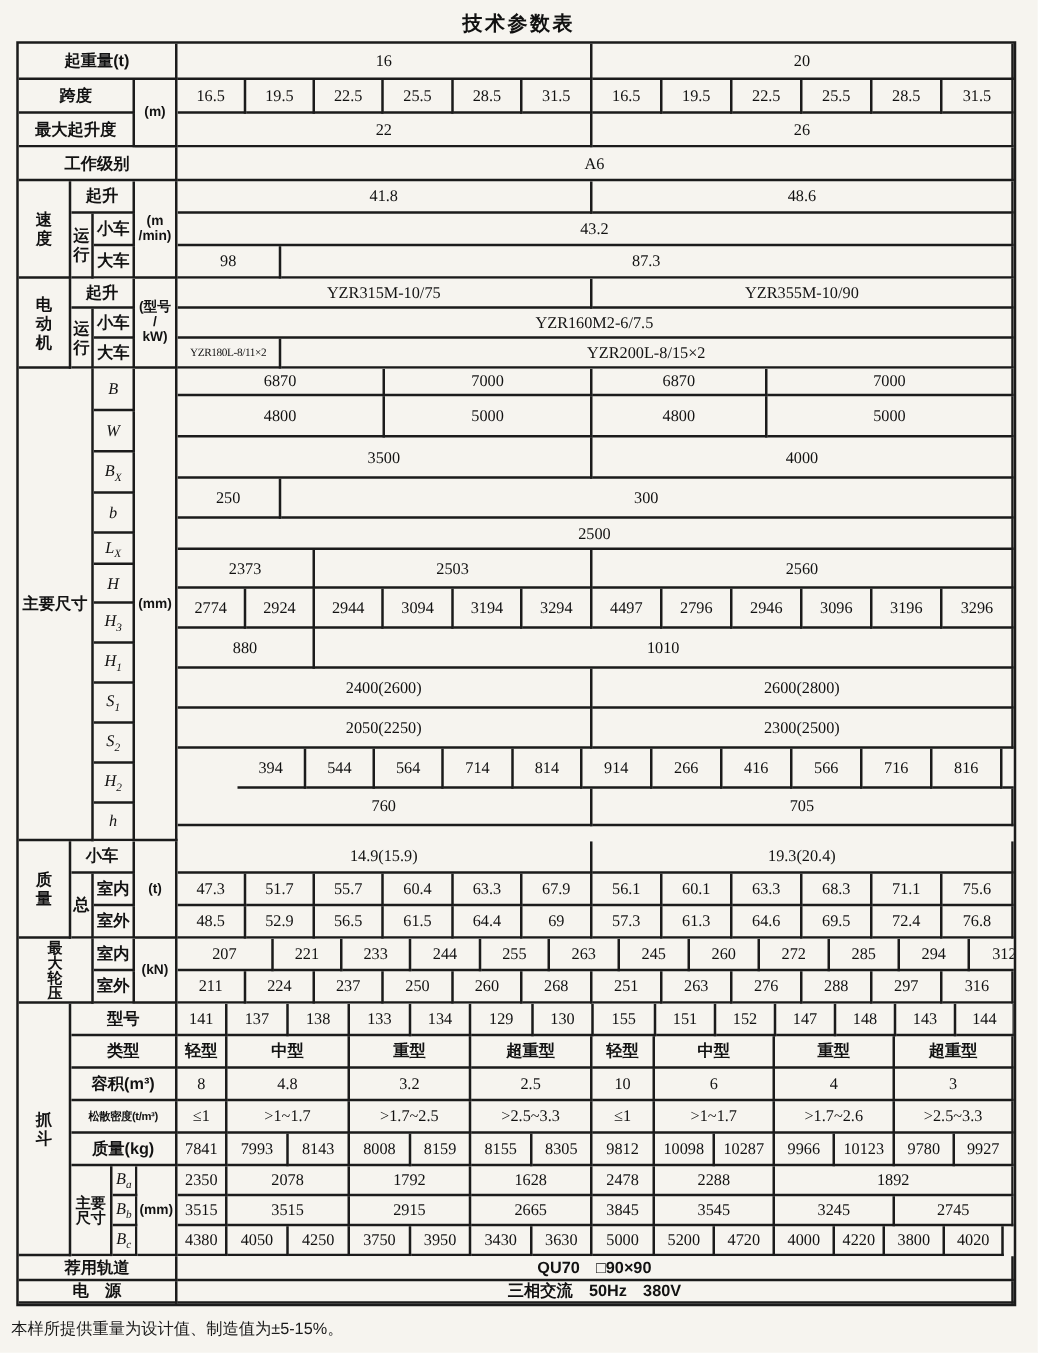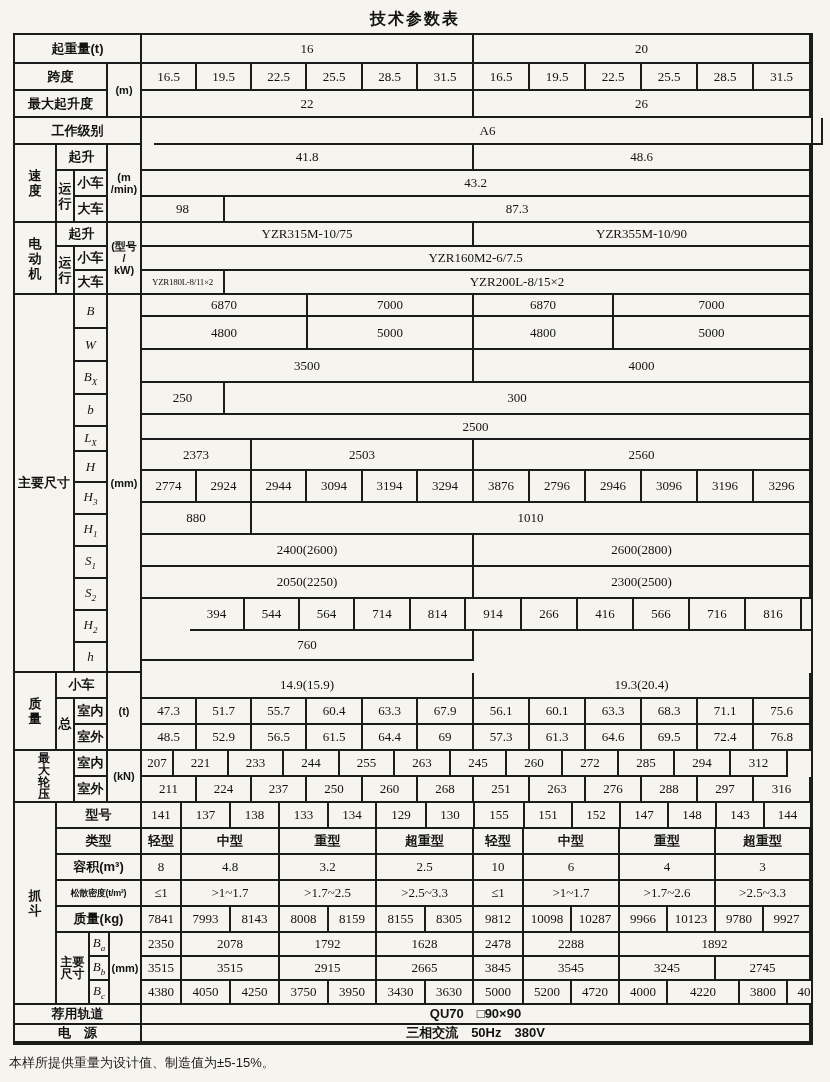--- a/index.html
+++ b/index.html
@@ -80,21 +80,21 @@
             <div class="cell" style="width: 57px;">31.5</div>
           </div>
           <div class="row" style="height: 27px;">
             <div class="cell" style="width: 332px;">22</div>
             <div class="cell" style="width: 337px;">26</div>
           </div>
         </div>
       </div>
       <div class="row" style="height: 27px;">
         <div class="cell lab" style="width: 127px;">工作级别</div>
-        <div class="cell" style="width: 669px; margin-left: 12px;">A6</div>
+        <div class="cell" style="width: 669px;">A6</div>
       </div>
       <div class="row" style="height: 78px;">
         <div class="cell lab ml" style="width: 42px;">
           <div>速</div>
           <div>度</div>
         </div>
         <div class="cell stack" style="width: 51px;">
           <div class="row" style="height: 26px;">
             <div class="cell lab" style="width: 51px;">起升</div>
           </div>
@@ -259,21 +259,21 @@
             <div class="cell" style="width: 222px;">2503</div>
             <div class="cell" style="width: 337px;">2560</div>
           </div>
           <div class="row" style="height: 32px;">
             <div class="cell" style="width: 55px;">2774</div>
             <div class="cell" style="width: 55px;">2924</div>
             <div class="cell" style="width: 55px;">2944</div>
             <div class="cell" style="width: 56px;">3094</div>
             <div class="cell" style="width: 55px;">3194</div>
             <div class="cell" style="width: 56px;">3294</div>
-            <div class="cell" style="width: 56px;">3876</div>
+            <div class="cell" style="width: 56px;">4497</div>
             <div class="cell" style="width: 56px;">2796</div>
             <div class="cell" style="width: 56px;">2946</div>
             <div class="cell" style="width: 56px;">3096</div>
             <div class="cell" style="width: 56px;">3196</div>
             <div class="cell" style="width: 57px;">3296</div>
           </div>
           <div class="row" style="height: 32px;">
             <div class="cell" style="width: 110px;">880</div>
             <div class="cell" style="width: 559px;">1010</div>
           </div>
@@ -294,20 +294,21 @@
             <div class="cell" style="width: 56px;">914</div>
             <div class="cell" style="width: 56px;">266</div>
             <div class="cell" style="width: 56px;">416</div>
             <div class="cell" style="width: 56px;">566</div>
             <div class="cell" style="width: 56px;">716</div>
             <div class="cell" style="width: 56px;">816</div>
             <div class="cell" style="width: 57px;">916</div>
           </div>
           <div class="row" style="height: 30px;">
             <div class="cell" style="width: 332px;">760</div>
+            <div class="cell" style="width: 337px;">705</div>
           </div>
         </div>
       </div>
       <div class="row" style="height: 78px;">
         <div class="cell lab ml" style="width: 42px;">
           <div>质</div>
           <div>量</div>
         </div>
         <div class="cell stack" style="width: 51px;">
           <div class="row" style="height: 26px;">
@@ -372,21 +373,21 @@
           <div class="row" style="height: 26px;">
             <div class="cell lab" style="width: 33px;">室内</div>
           </div>
           <div class="row" style="height: 26px;">
             <div class="cell lab" style="width: 33px;">室外</div>
           </div>
         </div>
         <div class="cell unit" style="width: 34px;">(kN)</div>
         <div class="cell stack" style="width: 669px;">
           <div class="row" style="height: 26px;">
-            <div class="cell" style="width: 32px;">207</div>
+            <div class="cell" style="width: 77px;">207</div>
             <div class="cell" style="width: 55px;">221</div>
             <div class="cell" style="width: 55px;">233</div>
             <div class="cell" style="width: 56px;">244</div>
             <div class="cell" style="width: 55px;">255</div>
             <div class="cell" style="width: 56px;">263</div>
             <div class="cell" style="width: 56px;">245</div>
             <div class="cell" style="width: 56px;">260</div>
             <div class="cell" style="width: 56px;">272</div>
             <div class="cell" style="width: 56px;">285</div>
             <div class="cell" style="width: 56px;">294</div>
@@ -529,21 +530,21 @@
                 <div class="cell" style="width: 49px;">4050</div>
                 <div class="cell" style="width: 49px;">4250</div>
                 <div class="cell" style="width: 49px;">3750</div>
                 <div class="cell" style="width: 48px;">3950</div>
                 <div class="cell" style="width: 49px;">3430</div>
                 <div class="cell" style="width: 48px;">3630</div>
                 <div class="cell" style="width: 50px;">5000</div>
                 <div class="cell" style="width: 48px;">5200</div>
                 <div class="cell" style="width: 48px;">4720</div>
                 <div class="cell" style="width: 48px;">4000</div>
-                <div class="cell" style="width: 72px;">4220</div>
+                <div class="cell" style="width: 40px;">4220</div>
                 <div class="cell" style="width: 48px;">3800</div>
                 <div class="cell" style="width: 47px;">4020</div>
               </div>
             </div>
           </div>
         </div>
       </div>
       <div class="row" style="height: 20px;">
         <div class="cell lab" style="width: 127px;">荐用轨道</div>
         <div class="cell lab" style="width: 669px;">QU70　□90×90</div>

